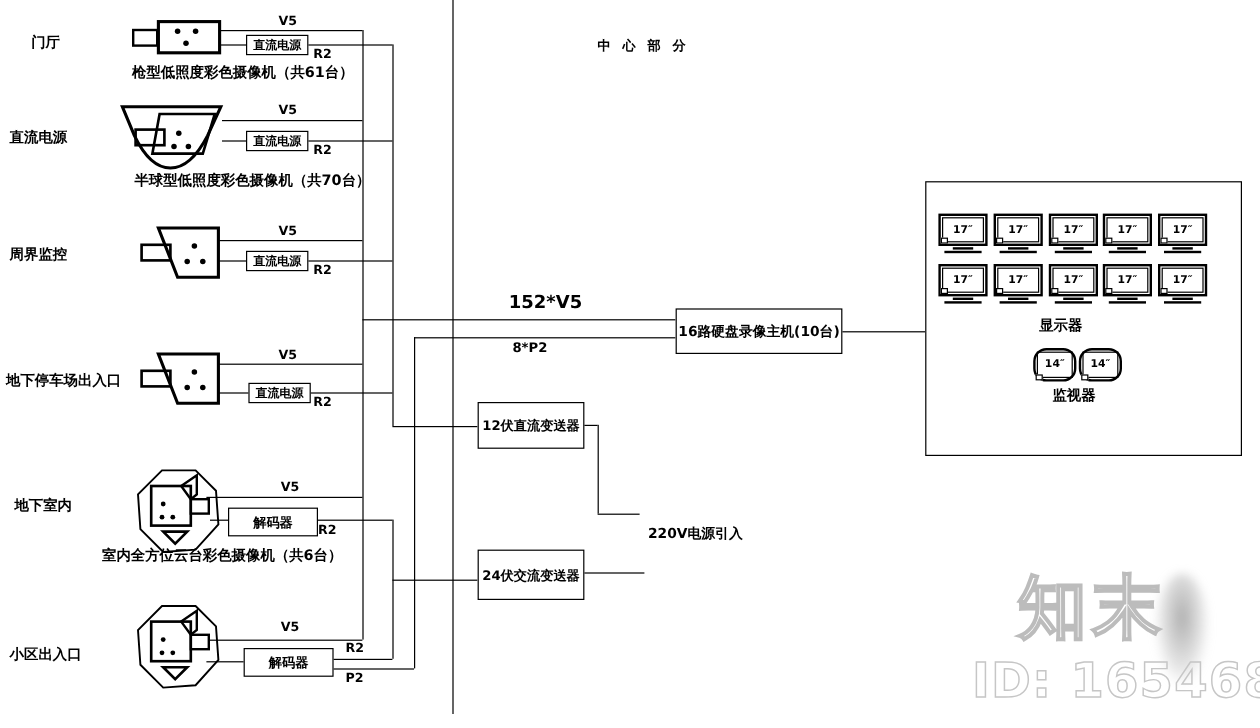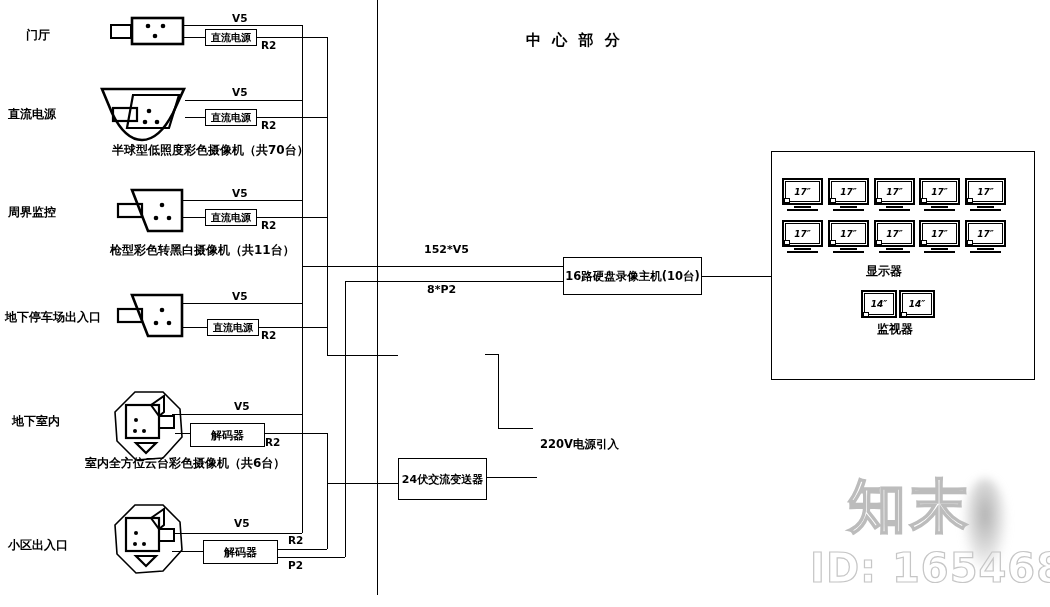--- a/index.html
+++ b/index.html
@@ -12,43 +12,43 @@
        justify-content:center;font-weight:bold;white-space:nowrap;z-index:3;}
   .lbl{position:absolute;font-weight:bold;white-space:nowrap;z-index:4;}
   .loc{font-size:12px;}
   .cap{font-size:12px;}
   .sig{font-size:10.5px;text-align:center;}
   .icon{position:absolute;z-index:3;}
   .wallbox{position:absolute;border:1px solid #000;background:#fff;z-index:2;}
   .m17{position:absolute;width:41px;height:36px;z-index:3;}
   .m14{position:absolute;width:37px;height:30px;z-index:3;}
   .scr{position:absolute;left:0;top:0;width:37px;height:23px;border:2px solid #000;background:#fff;}
-  .m14 .scr{width:32px;height:24px;border-width:2.5px;}
+  .m14 .scr{width:32px;height:24px;border-width:2.5px;border-radius:11px;}
   .scr2{position:absolute;left:1px;top:1px;right:1px;bottom:1px;border:1px solid #000;
-        display:flex;align-items:center;justify-content:center;font-size:9px;font-weight:bold;font-style:italic;}
+        display:flex;align-items:center;justify-content:center;font-size:9px;font-weight:bold;}
   .pwr{position:absolute;left:2px;top:20px;width:4px;height:3px;border:1px solid #000;background:#fff;z-index:5;}
   .m14 .pwr{top:22px;}
   .stand{position:absolute;left:12px;top:28px;width:17px;height:2px;background:#000;}
   .base{position:absolute;left:5px;top:31px;width:31px;height:2px;background:#000;}
   .wm{position:absolute;font-weight:bold;color:transparent;-webkit-text-stroke:1.5px #bcbcbc;
       z-index:8;white-space:nowrap;}
   .wm-brand{font-size:58px;letter-spacing:4px;}
   .wm-id{font-size:40px;-webkit-text-stroke:1.2px #c6c6c6;letter-spacing:1px;}
   .wm-smudge{position:absolute;left:963px;top:478px;width:44px;height:92px;z-index:7;
       background:radial-gradient(ellipse at 50% 40%,rgba(110,110,110,.55),rgba(160,160,160,.25) 55%,transparent 75%);
       filter:blur(4px);border-radius:50%;}
   svg{display:block;}
 </style>
 </head>
 <body>
 
 <div id="canvas">
 
   <div class="ln vl" style="left:377px;top:0;height:595px"></div>
-  <div class="lbl" style="left:526px;top:31px;font-size:15px;letter-spacing:3px">中 心 部 分</div>
+  <div class="lbl" style="left:498px;top:31px;font-size:11px;letter-spacing:3px">中 心 部 分</div>
 
   <div class="ln vl" style="left:302px;top:25px;height:508px"></div>
   <div class="ln vl" style="left:327px;top:37px;height:318px"></div>
   <div class="ln vl" style="left:327px;top:433px;height:116px"></div>
   <div class="ln vl" style="left:345px;top:281px;height:276px"></div>
 
   <div class="lbl loc" style="left:26px;top:27px">门厅</div>
   <div class="icon" style="left:108px;top:15px">
     <svg width="78" height="32" viewBox="0 0 78 32">
       <rect x="3" y="10" width="20" height="13" fill="none" stroke="#000" stroke-width="2"></rect>
@@ -56,20 +56,21 @@
       <circle cx="40" cy="11" r="2.3" fill="#000"></circle>
         <circle cx="55" cy="11" r="2.3" fill="#000"></circle>
         <circle cx="47" cy="21" r="2.3" fill="#000"></circle>
     </svg>
   </div>
   <div class="ln hl" style="left:183px;top:25px;width:119px"></div>
   <div class="ln hl" style="left:183px;top:37px;width:144px"></div>
   <div class="box sig" style="left:205px;top:29px;width:50px;height:15px;font-size:10px">直流电源</div>
   <div class="lbl sig" style="left:232px;top:12px">V5</div>
   <div class="lbl sig" style="left:261px;top:39px">R2</div>
+  <div class="lbl cap" style="left:110px;top:52px">枪型低照度彩色摄像机（共61台）</div>
 
   <div class="lbl loc" style="left:8px;top:106px">直流电源</div>
   <div class="icon" style="left:97px;top:86px">
     <svg width="92" height="58" viewBox="0 0 92 58">
       <path d="M5,3 H87 L76,27 Q62,54 45,54 Q28,54 15,27 Z" fill="none" stroke="#000" stroke-width="2.6"></path>
       <polygon points="36,9 82,9 72,42 30,42" fill="none" stroke="#000" stroke-width="2.2"></polygon>
       <rect x="16" y="22" width="24" height="13" fill="none" stroke="#000" stroke-width="2.2"></rect>
       <circle cx="52" cy="25" r="2.3" fill="#000"></circle>
         <circle cx="48" cy="36" r="2.3" fill="#000"></circle>
         <circle cx="60" cy="36" r="2.3" fill="#000"></circle>
@@ -90,21 +91,20 @@
       <circle cx="46" cy="17" r="2.3" fill="#000"></circle>
         <circle cx="40" cy="30" r="2.3" fill="#000"></circle>
         <circle cx="53" cy="30" r="2.3" fill="#000"></circle>
     </svg>
   </div>
   <div class="ln hl" style="left:181px;top:200px;width:121px"></div>
   <div class="ln hl" style="left:181px;top:217px;width:146px"></div>
   <div class="box sig" style="left:205px;top:209px;width:50px;height:15px;font-size:10px">直流电源</div>
   <div class="lbl sig" style="left:232px;top:187px">V5</div>
   <div class="lbl sig" style="left:261px;top:219px">R2</div>
-  <div class="lbl cap" style="left:110px;top:242px">枪型彩色转黑白摄像机（共11台）</div>
 
   <div class="lbl loc" style="left:5px;top:309px">地下停车场出入口</div>
   <div class="icon" style="left:116px;top:293px">
     <svg width="70" height="46" viewBox="0 0 70 46">
       <rect x="2" y="16" width="24" height="13" fill="none" stroke="#000" stroke-width="2.2"></rect>
       <polygon points="16,2 66,2 66,43 32,43" fill="none" stroke="#000" stroke-width="2.6"></polygon>
       <circle cx="46" cy="17" r="2.3" fill="#000"></circle>
         <circle cx="40" cy="30" r="2.3" fill="#000"></circle>
         <circle cx="53" cy="30" r="2.3" fill="#000"></circle>
     </svg>
@@ -152,27 +152,28 @@
   <div class="ln hl" style="left:172px;top:551px;width:33px"></div>
   <div class="ln hl" style="left:276px;top:549px;width:51px"></div>
   <div class="ln hl" style="left:276px;top:557px;width:69px"></div>
   <div class="box" style="left:203px;top:540px;width:73px;height:22px;font-size:11px">解码器</div>
   <div class="lbl sig" style="left:234px;top:517px">V5</div>
   <div class="lbl sig" style="left:288px;top:534px">R2</div>
   <div class="lbl sig" style="left:288px;top:559px">P2</div>
 
   <div class="ln hl" style="left:302px;top:266px;width:261px"></div>
   <div class="ln hl" style="left:345px;top:281px;width:218px"></div>
-  <div class="lbl sig" style="left:424px;top:243px;font-size:11px">152*V5</div>
+  <div class="lbl sig" style="left:424px;top:243px;font-size:15px">152*V5</div>
   <div class="lbl sig" style="left:427px;top:283px;font-size:11px">8*P2</div>
 
   <div class="box" style="left:563px;top:257px;width:137px;height:36px;font-size:11.5px">16路硬盘录像主机(10台)</div>
   <div class="ln hl" style="left:700px;top:276px;width:71px"></div>
 
   <div class="ln hl" style="left:327px;top:355px;width:71px"></div>
+  <div class="box" style="left:398px;top:335px;width:87px;height:37px;font-size:11px">12伏直流变送器</div>
   <div class="ln hl" style="left:485px;top:354px;width:13px"></div>
   <div class="ln vl" style="left:498px;top:354px;height:74px"></div>
   <div class="ln hl" style="left:498px;top:428px;width:35px"></div>
 
   <div class="ln hl" style="left:327px;top:483px;width:71px"></div>
   <div class="box" style="left:398px;top:458px;width:87px;height:40px;font-size:11px">24伏交流变送器</div>
   <div class="ln hl" style="left:485px;top:477px;width:52px"></div>
 
   <div class="lbl" style="left:540px;top:437px;font-size:11.5px">220V电源引入</div>
 

